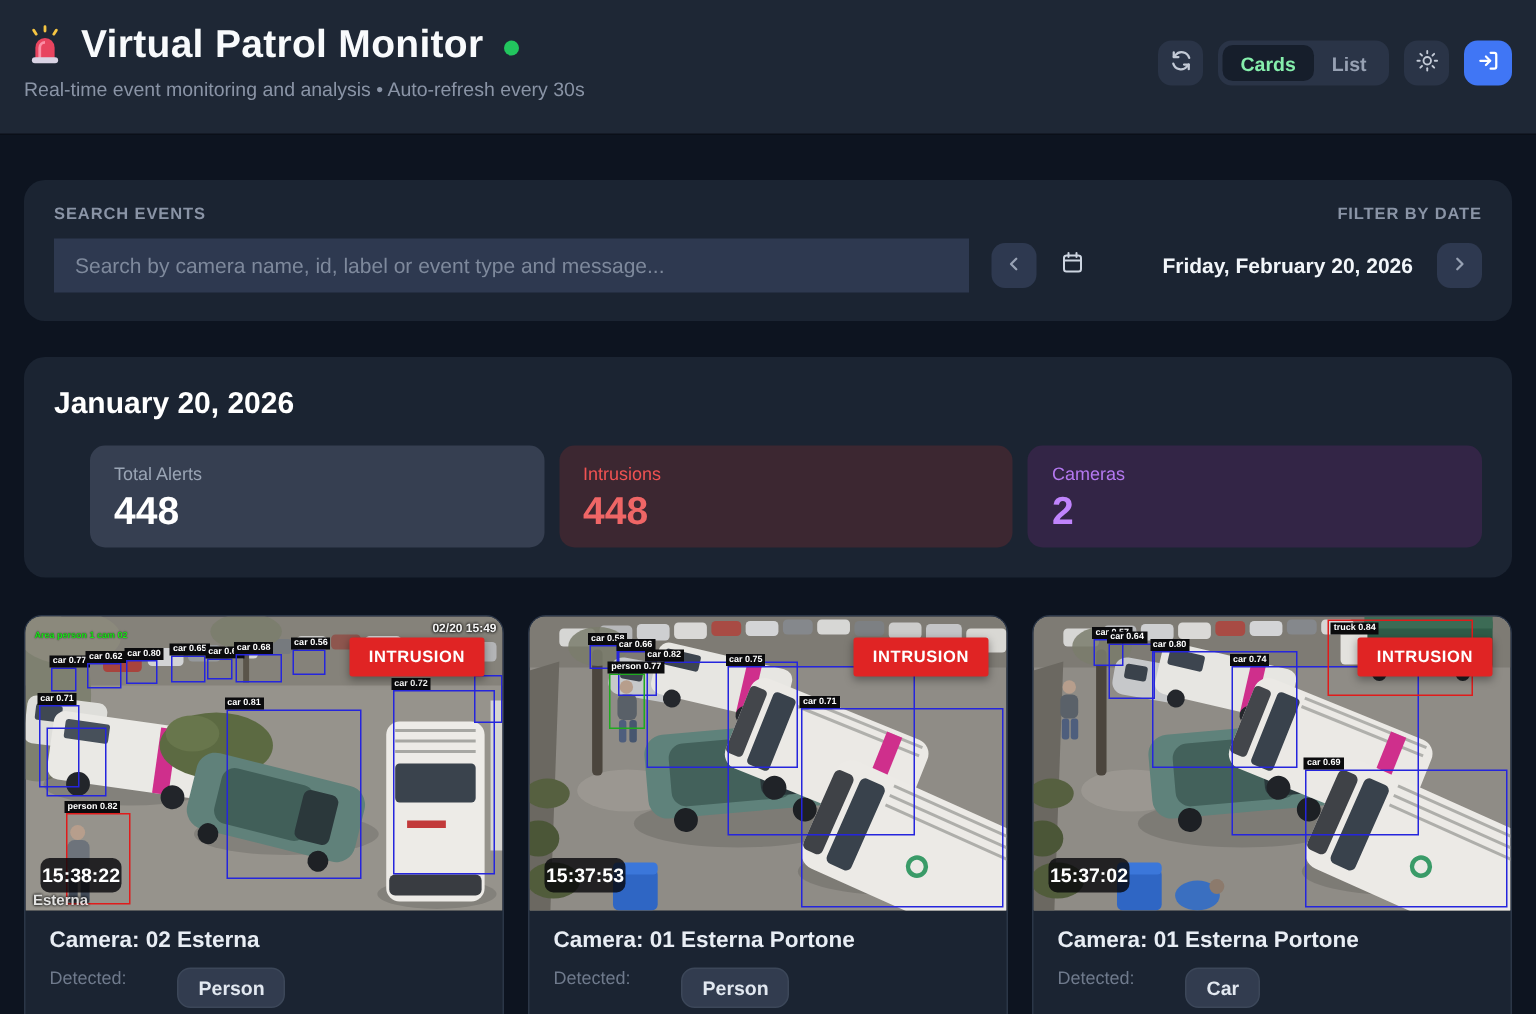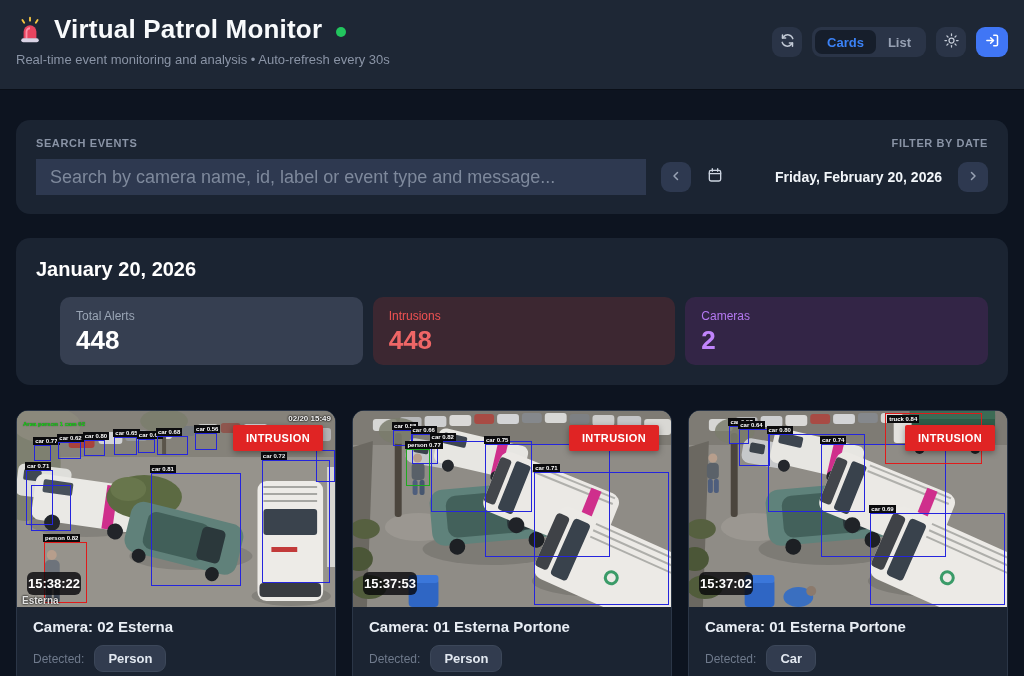--- a/index.html
+++ b/index.html
@@ -22,32 +22,32 @@
   .subtitle { margin-top:7px; font-size:13px; color:#8a94a6; }
   .controls { display:flex; align-items:flex-start; gap:10px; padding-top:13px; }
   .icon-btn {
     width:30px; height:30px; border:none; border-radius:9px; background:#2a3447;
     display:flex; align-items:center; justify-content:center; cursor:pointer; color:#c3cad6;
   }
   .icon-btn svg { width:15px; height:15px; }
   .segmented { display:flex; background:#2a3447; border-radius:9px; padding:3px; height:30px; }
   .segment { border:none; background:transparent; color:#97a1b3; font-size:13px; font-weight:bold;
     padding:0 12px; border-radius:7px; cursor:pointer; font-family:inherit; }
-  .segment.active { background:#161e2b; color:#3b82f6; }
+  .segment.active { background:#161e2b; color:#86efac; }
   .login-btn { background:var(--accent-blue,#4076f5); color:#fff; width:32px; }
   
   .main { padding:30px 16px 0; }
   .panel { background:#1b2432; border-radius:14px; }
   .search-panel { padding:17px 20px 19px; }
   .label-row { display:flex; justify-content:space-between; }
   .section-label { font-size:11px; font-weight:bold; letter-spacing:.6px; color:#8a94a6; }
   .search-row { display:flex; align-items:center; margin-top:10px; gap:15px; }
   .search-input {
     flex:1; height:36px; background:#2e3950; border:none; border-radius:0;
-    color:#dbe2ec; font-size:18px; padding:0 14px; font-family:inherit; outline:none;
+    color:#dbe2ec; font-size:14px; padding:0 14px; font-family:inherit; outline:none;
   }
   .search-input::placeholder { color:#7e899c; }
   .date-nav { display:flex; align-items:center; gap:10px; }
   .nav-btn { width:30px; height:30px; border:none; border-radius:9px; background:#2e3950;
     color:#98a2b4; display:flex; align-items:center; justify-content:center; cursor:pointer; }
   .nav-btn svg { width:12px; height:12px; }
   .date-display { display:flex; align-items:center; gap:9px; padding:0 6px; cursor:pointer; }
   .date-display svg { width:16px; height:16px; color:#cdd5e1; }
   .date-text { font-size:14px; font-weight:bold; color:#f1f5f9; white-space:nowrap;margin-left:43px; }
   
@@ -83,21 +83,21 @@
   .osd-clock { position:absolute; top:3px; right:4px; color:#f5f5f5; font-size:8px; font-weight:bold;
     text-shadow:0 0 2px #000,0 0 2px #000; z-index:2; }
   .osd-area { position:absolute; top:10px; left:6px; color:#19e619; font-size:6px; font-weight:bold;
     text-shadow:0 0 1px #000; z-index:2; }
   .osd-label { position:absolute; bottom:1px; left:5px; color:#ececec; font-size:10px; font-weight:bold;
     text-shadow:0 0 2px #000,0 0 2px #000; z-index:1; opacity:.9; }
   .timestamp { position:absolute; left:10px; bottom:12px; background:rgba(6,6,10,.8); color:#ffffff;
     font-size:13px; font-weight:bold; padding:4px 1px; border-radius:6px; z-index:3; }
   .event-info { padding:11px 16px 14px; }
   .camera-name { font-size:15px; font-weight:bold; color:#e8edf4; }
-  .detected-row { display:flex; align-items:center; margin-top:10px; }
+  .detected-row { display:flex; margin-top:10px;gap:24px; }
   .detected-label { font-size:12px; color:#6f7a8c; }
   .detected-badge { margin-left:10px; background:#323c4f; border:1px solid #3c4759; color:#e2e8f0;
     font-size:13px; font-weight:bold; padding:5px 13px; border-radius:9px; }
 </style>
 </head>
 <body style="--accent-blue: #4076f5; --status-green: #22c55e; --intrusion-red: #e02424; --stat-neutral-bg: #363f51; --stat-red-bg: #3c2731; --stat-red-label: #f05252; --stat-red-value: #ef6666; --stat-purple-bg: #332546; --stat-purple-label: #b478f0; --stat-purple-value: #c084fc; --box-blue: #2525dd; --box-red: #e01b1b; --box-green: #1faa1f;">
 
 <header class="header">
   <div>
     <div class="brand-row">

